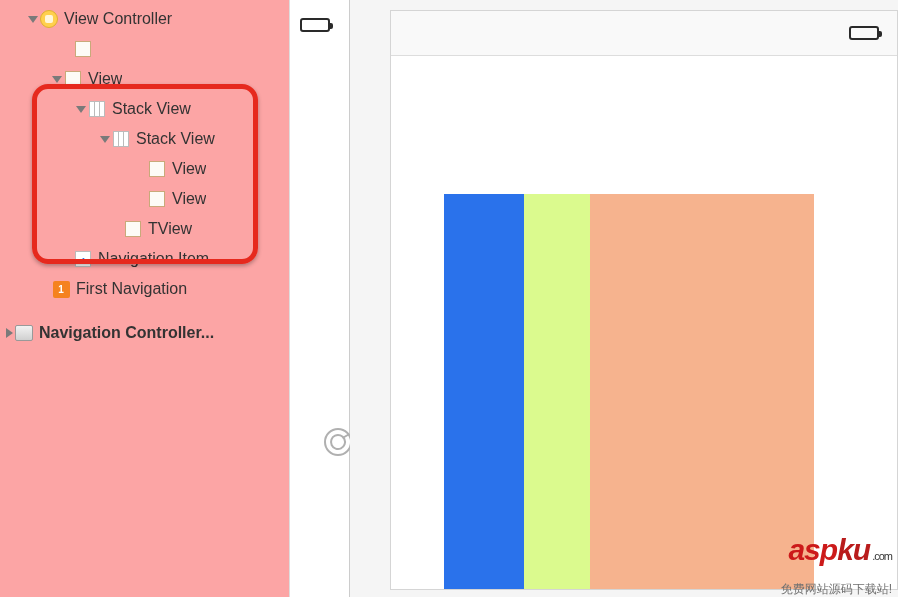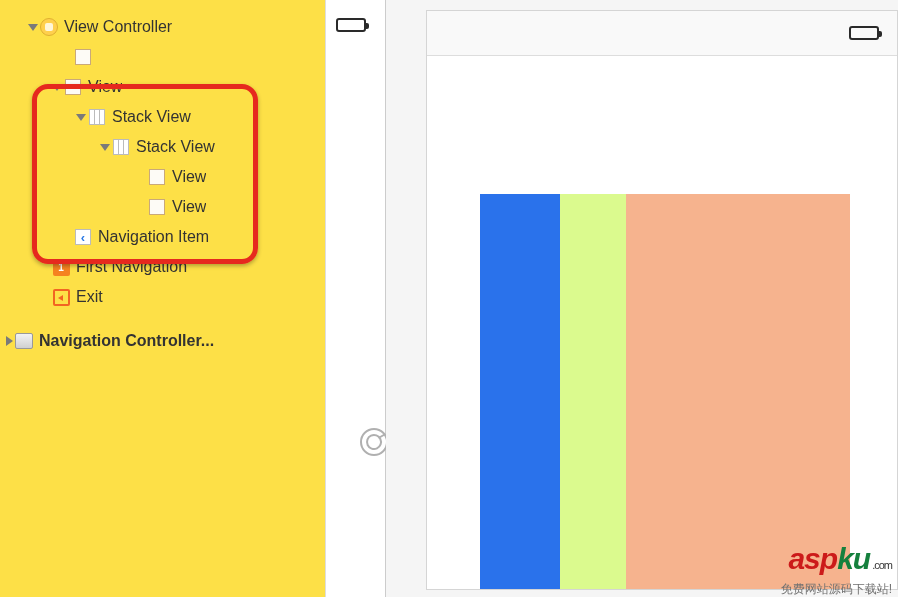--- a/index.html
+++ b/index.html
@@ -13,25 +13,25 @@
     overflow: hidden;
     position: relative;
   }
   .main-layout {
     display: flex;
     width: 100%;
     height: 100%;
   }
   
   .outline-panel {
-    width: 326px;
+    width: 290px;
     height: 100%;
     border-right: 1px solid #ddd;
-    background: #fde047;
-    padding-top: 12px;
+    background: #fca5a5;
+    padding-top: 4px;
     position: relative;
   }
   .tree-row {
     display: flex;
     align-items: center;
     height: 30px;
     white-space: nowrap;
     overflow: hidden;
     cursor: default;
   }
@@ -245,23 +245,23 @@
     text-align: right;
     line-height: 1;
   }
   .wm-main {
     font-size: 30px;
     font-weight: 900;
     font-style: italic;
     color: #cc1a1a;
     letter-spacing: -1px;
   }
-  .wm-main .ku { color: #15803d; }
+  .wm-main .ku { color: #b91c1c; }
   .wm-com { font-size: 11px; color: #333; font-style: normal; font-weight: normal; margin-left: 2px;}
-  .wm-sub { font-size: 12px; color: #707070; margin-top: 9px; }
+  .wm-sub { font-size: 12px; color: #707070; margin-top: 18px; }
 </style>
 </head>
 <body>
 
 <div class="main-layout">
 
   <div class="outline-panel">
 
     <div class="tree-row" style="padding-left:28px">
       <span class="disclosure open"></span>
@@ -312,40 +312,40 @@
         </span>
       <span class="tree-label">View</span>
     </div>
     <div class="tree-row" style="padding-left:136px">
       <span class="disclosure none"></span>
       <span class="icon">
           <span class="view-icon-rect"></span>
         </span>
       <span class="tree-label">View</span>
     </div>
+    <div class="tree-row" style="padding-left:112px">
+      <span class="disclosure none"></span>
+      <span class="icon">
+          <span class="view-icon-rect"></span>
+        </span>
+      <span class="tree-label">TView</span>
+    </div>
     <div class="tree-row" style="padding-left:62px">
       <span class="disclosure none"></span>
       <span class="icon">
           <span class="nav-back-icon">‹</span>
         </span>
       <span class="tree-label">Navigation Item</span>
     </div>
     <div class="tree-row" style="padding-left:40px">
       <span class="disclosure none"></span>
       <span class="icon">
           <span class="responder-icon"></span>
         </span>
       <span class="tree-label">First Navigation</span>
-    </div>
-    <div class="tree-row" style="padding-left:40px">
-      <span class="disclosure none"></span>
-      <span class="icon">
-          <span class="exit-icon"></span>
-        </span>
-      <span class="tree-label">Exit</span>
     </div>
     <div class="tree-row" style="padding-left:6px;margin-top:14px">
       <span class="disclosure closed"></span>
       <span class="icon">
           <span class="navctrl-icon"></span>
         </span>
       <span class="tree-label bold">Navigation Controller...</span>
     </div>
 
     <div class="highlight-box" style="left:32px; top:84px; width:226px; height:180px;"></div>

